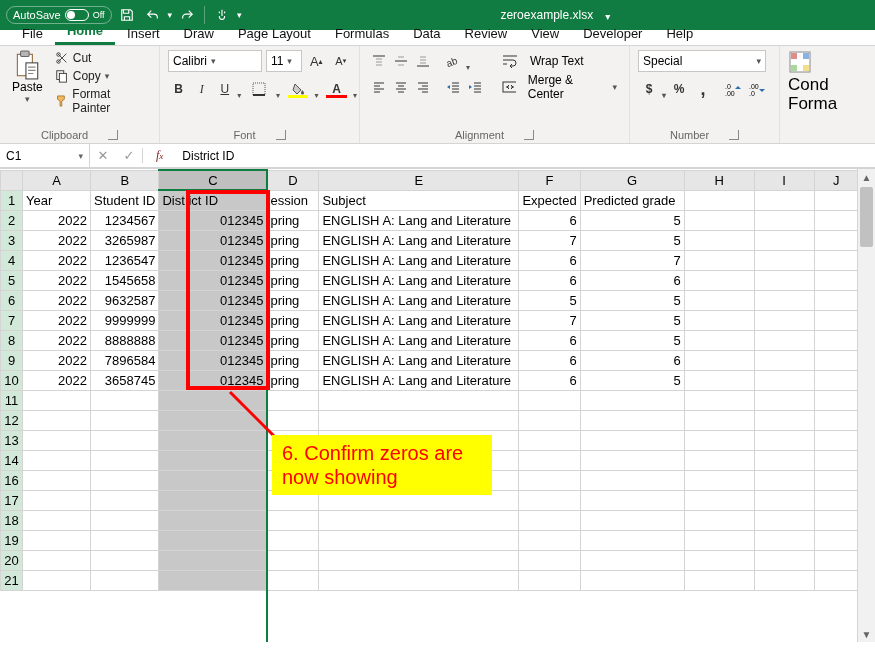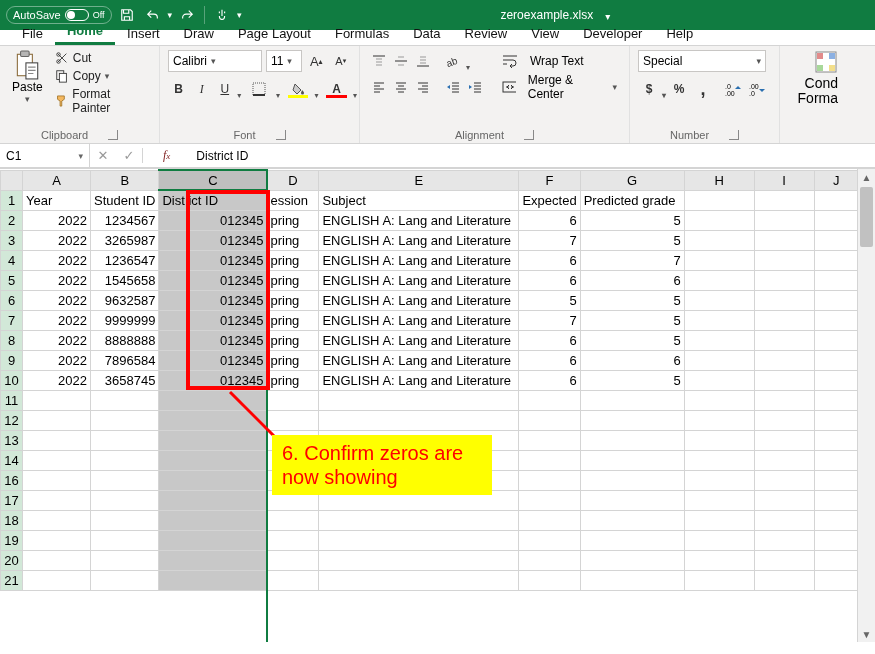--- a/index.html
+++ b/index.html
@@ -42,29 +42,29 @@
 .line-under { position:absolute; bottom:2px; left:4px; right:4px; height:3px; }
 
 .align-body { display:flex; gap:8px; }
 .align-col { display:flex; flex-direction:column; gap:4px; }
 .align-row { display:flex; gap:0; }
 .wrap-btn, .merge-btn { height:22px; border:none; display:flex; align-items:center; gap:12px; padding:0 4px; cursor:pointer; font-size:12px; }
 
 .num-row1 .combo { width:128px; justify-content:space-between; }
 .num-row2 { display:flex; gap:2px; margin-top:6px; }
 
-.cond-col { display:flex; flex-direction:column; align-items:flex-end; width:50px; cursor:pointer; font-size:14px; text-align:center; line-height:1.1; }
+.cond-col { display:flex; flex-direction:column; align-items:flex-start; width:50px; cursor:pointer; font-size:17px; text-align:center; line-height:1.1; }
 .cond-col svg { width:24px; height:24px; margin-bottom:2px; }
 
 .namebar { height:24px; background:#fff; border-bottom:1px solid #d4d4d4; display:flex; align-items:stretch; }
 .namebox { width:90px; border-right:1px solid #d4d4d4; display:flex; align-items:center; padding:0 6px; font-size:12px; }
 .namebox .dd { margin-left:auto; font-size:9px; color:#666; }
 .fx-area { display:flex; align-items:center; flex:1; }
 .fx-btn { width:26px; display:flex; align-items:center; justify-content:center; color:#999; font-size:13px; cursor:pointer; }
-.fx-label { font-style:italic; font-family: "Times New Roman", serif; padding:0 20px; border-left:1px solid #d4d4d4; color:#7f1d1d; }
+.fx-label { font-style:italic; font-family: "Times New Roman", serif; padding:0 13px; border-left:1px solid #d4d4d4; color:#7f1d1d; }
 .formula-in { flex:1; padding:0 6px; font-size:12px; }
 
 .sheet { position:relative; height: calc(654px - 30px - 28px - 98px - 24px); overflow:hidden; border-top:1px solid #d4d4d4; }
 .grid { border-collapse:collapse; table-layout:fixed; }
 .grid th, .grid td { border:1px solid #d4d4d4; height:20px; font-size:13px; color:#000; padding:0 3px; white-space:nowrap; overflow:hidden; }
 .grid th { background:#e6e6e6; font-weight:normal; text-align:center; position:relative; }
 .rowhdr { background:#e6e6e6; text-align:center; width:22px; }
 .corner { background:#e6e6e6; width:22px; }
 th.colsel { background:#bfbfbf; border-top:2px solid #107c41; border-bottom:2px solid #107c41; }
 th.rowhdr.rowsel { background:#d2e8d8; }

